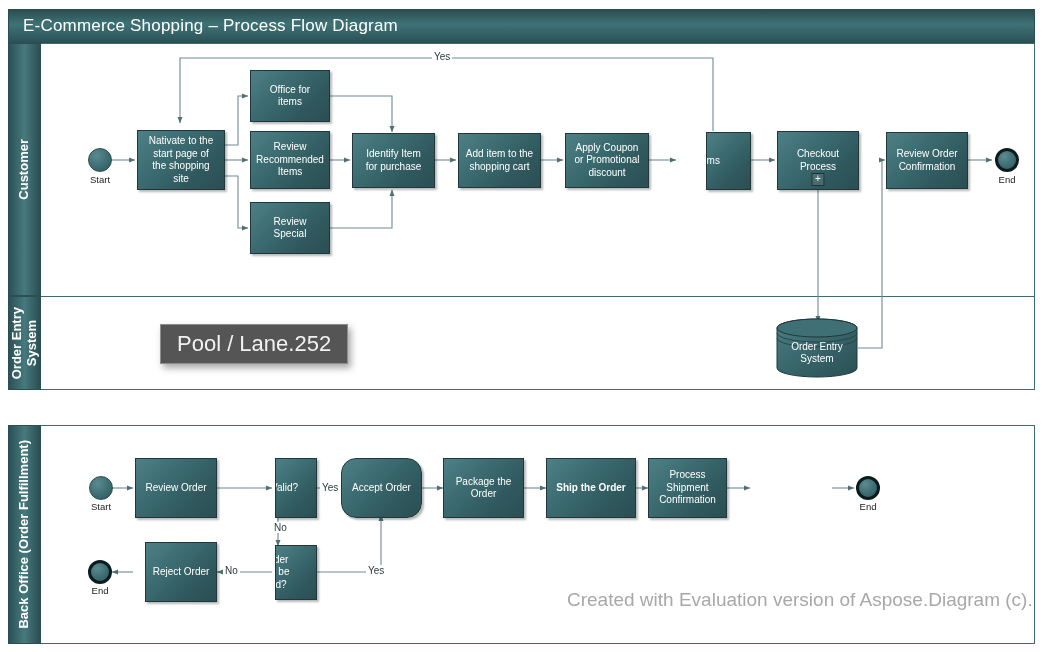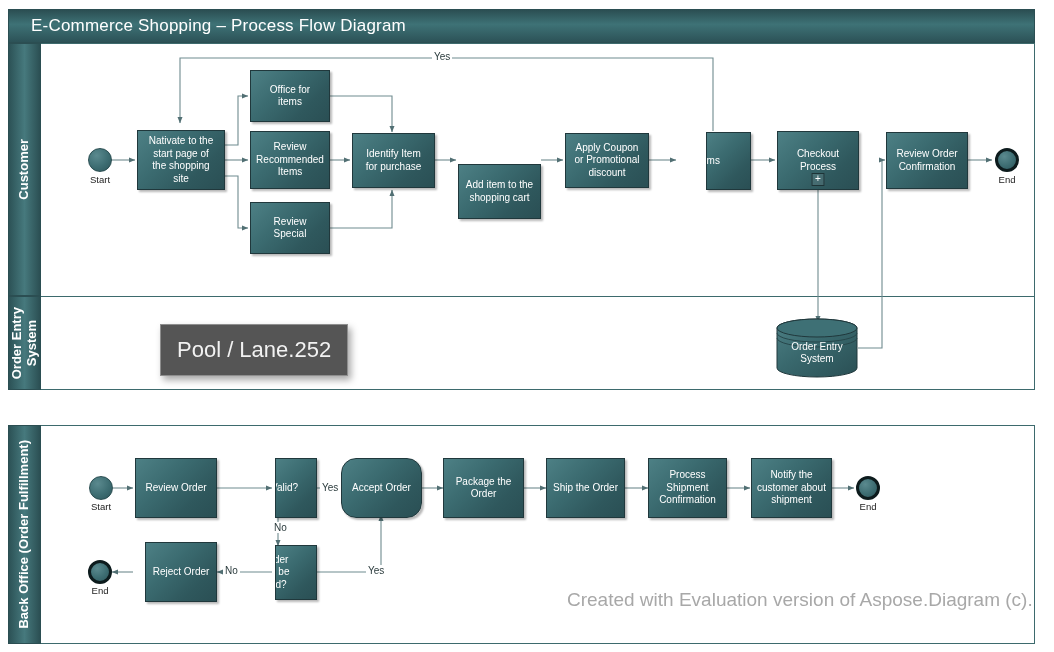--- a/index.html
+++ b/index.html
@@ -10,21 +10,21 @@
     -webkit-font-smoothing:antialiased;
     position:relative;overflow:hidden;
   }
   #stage{position:absolute;left:0;top:0;width:1054px;height:652px;}
 
   
   .pool{position:absolute;box-sizing:border-box;border:1px solid #3d6a6d;background:#ffffff;}
   .pool-title{
     position:absolute;box-sizing:border-box;
     background:linear-gradient(to bottom,#2b4e52 0%,#3e7276 45%,#2c5257 100%);
-    color:#ffffff;display:flex;align-items:center;padding-left:22px;
+    color:#ffffff;display:flex;align-items:center;padding-left:14px;
     font-size:17px;letter-spacing:.2px;
     border:1px solid #2b4e52;
   }
   .lane-label{
     position:absolute;box-sizing:border-box;
     background:linear-gradient(to right,#2c5256 0%,#46797d 50%,#2b4f53 100%);
     color:#fff;border:1px solid #2b4e52;
     display:flex;align-items:center;justify-content:center;text-align:center;
   }
   .lane-label span{
@@ -67,21 +67,21 @@
   .db-label{position:absolute;color:#fff;font-size:10px;line-height:1.25;
             text-align:center;white-space:pre-line;width:100%;top:38%;}
 
   
   .conn{position:absolute;left:0;top:0;width:1054px;height:652px;pointer-events:none;}
   .edge-label{position:absolute;font-size:10px;color:#2b3b3d;background:#fff;padding:0 2px;}
 
   
   .tooltip{
     position:absolute;background:#555555;border:1px solid #8e8e8e;color:#f2f2f2;
-    font-size:22px;padding:12px 16px;box-shadow:3px 4px 7px rgba(0,0,0,.35);
+    font-size:22px;padding:6px 16px;box-shadow:3px 4px 7px rgba(0,0,0,.35);
     white-space:nowrap;
   }
   .watermark{position:absolute;color:#a8a8a8;font-size:19px;white-space:nowrap;}
 </style>
 </head>
 <body>
 
 <div id="stage">
 
   <div class="pool-title" style="left:8px;top:9px;width:1027px;height:34px;">
@@ -194,21 +194,21 @@
   <div class="node" style="left:250px;top:202px;width:80px;height:52px;">
     <span class="lbl">Review
 Special</span>
   </div>
 
   <div class="node" style="left:352px;top:133px;width:83px;height:55px;">
     <span class="lbl">Identify Item
 for purchase</span>
   </div>
 
-  <div class="node" style="left:458px;top:133px;width:83px;height:55px;margin-top:31px;">
+  <div class="node" style="left:458px;top:133px;width:83px;height:55px;">
     <span class="lbl">Add item to the
 shopping cart</span>
   </div>
 
   <div class="node" style="left:565px;top:133px;width:84px;height:55px;">
     <span class="lbl">Apply Coupon
 or Promotional
 discount</span>
   </div>
 
@@ -264,35 +264,30 @@
   </div>
 
   <div class="node" style="left:341px;top:458px;width:81px;height:60px;border-radius:15px;">
     <span class="lbl">Accept Order</span>
   </div>
 
   <div class="node" style="left:443px;top:458px;width:81px;height:60px;">
     <span class="lbl">Package the Order</span>
   </div>
 
-  <div class="node" style="left:546px;top:458px;width:79px;height:60px;">
+  <div class="node" style="left:546px;top:458px;width:90px;height:60px;font-weight:bold;">
     <span class="lbl">Ship the Order</span>
   </div>
 
   <div class="node" style="left:648px;top:458px;width:79px;height:60px;">
     <span class="lbl">Process
 Shipment
 Confirmation</span>
   </div>
 
-  <div class="node" style="left:751px;top:458px;width:81px;height:60px;">
-    <span class="lbl">Notify the
-customer about
-shipment</span>
-  </div>
 
   <div class="evt end" style="left:856px;top:476px;width:24px;height:24px;"></div>
   <div class="evt-cap" style="left:842px;top:501px;width:52px;">End</div>
 
   <div class="node" style="left:145px;top:542px;width:72px;height:60px;">
     <span class="lbl">Reject Order</span>
   </div>
 
   <div class="node clip" style="left:275px;top:545px;width:42px;height:55px;">
     <span class="lbl">order

